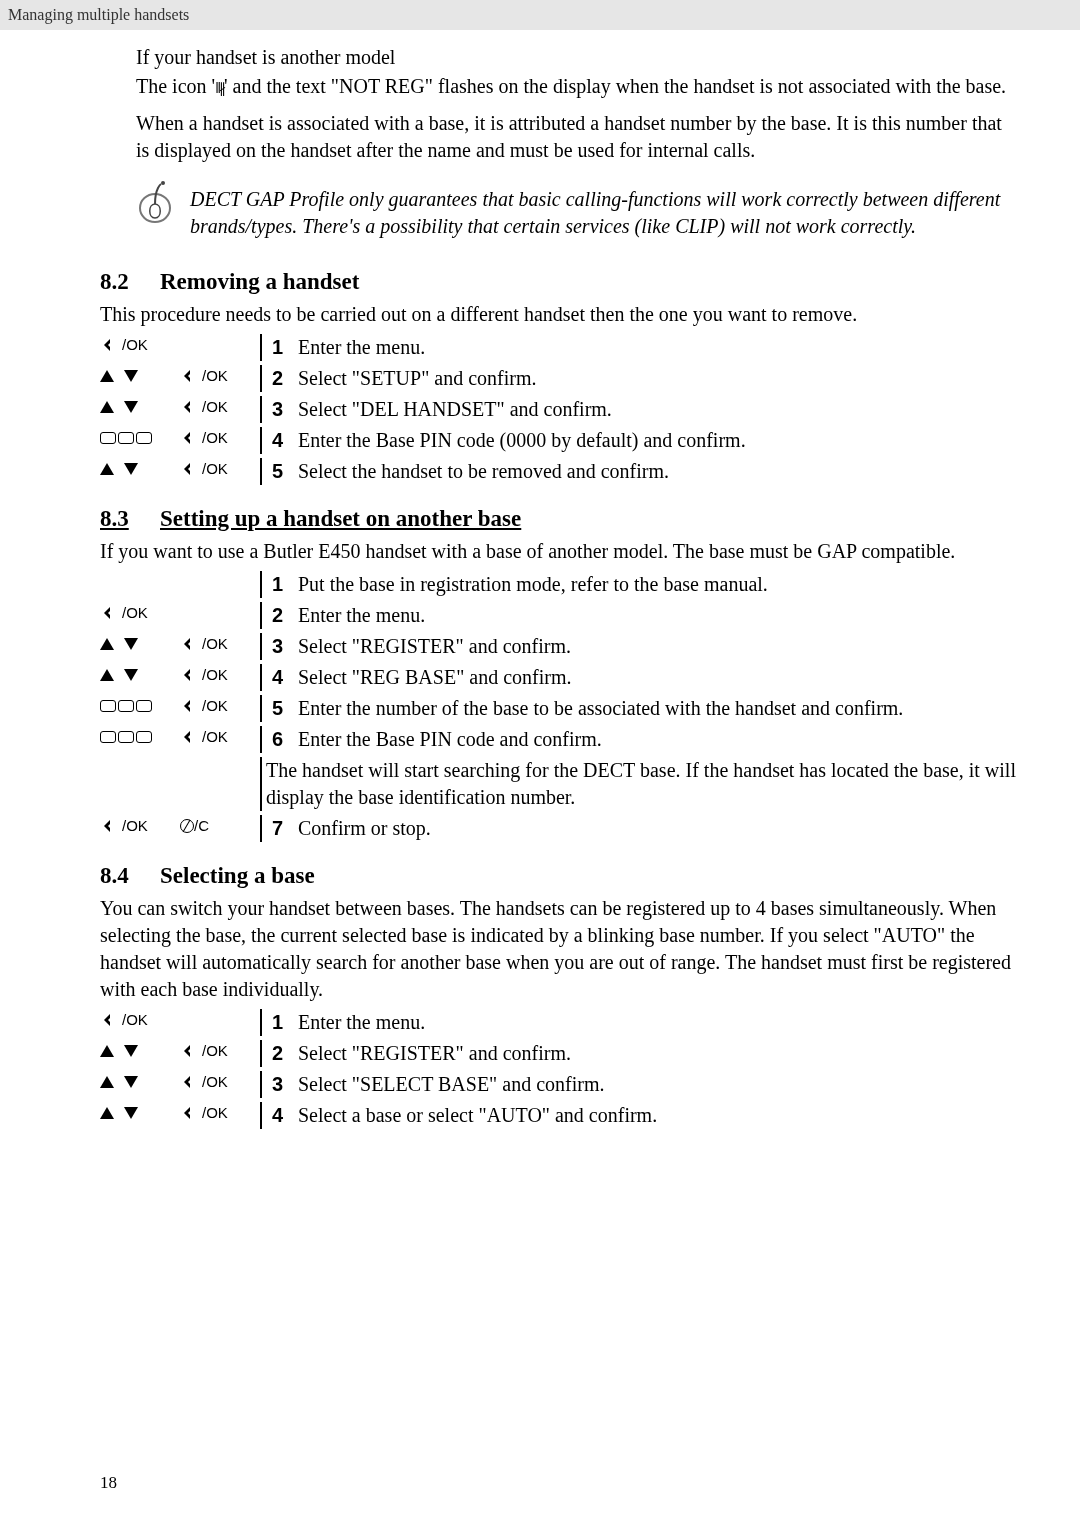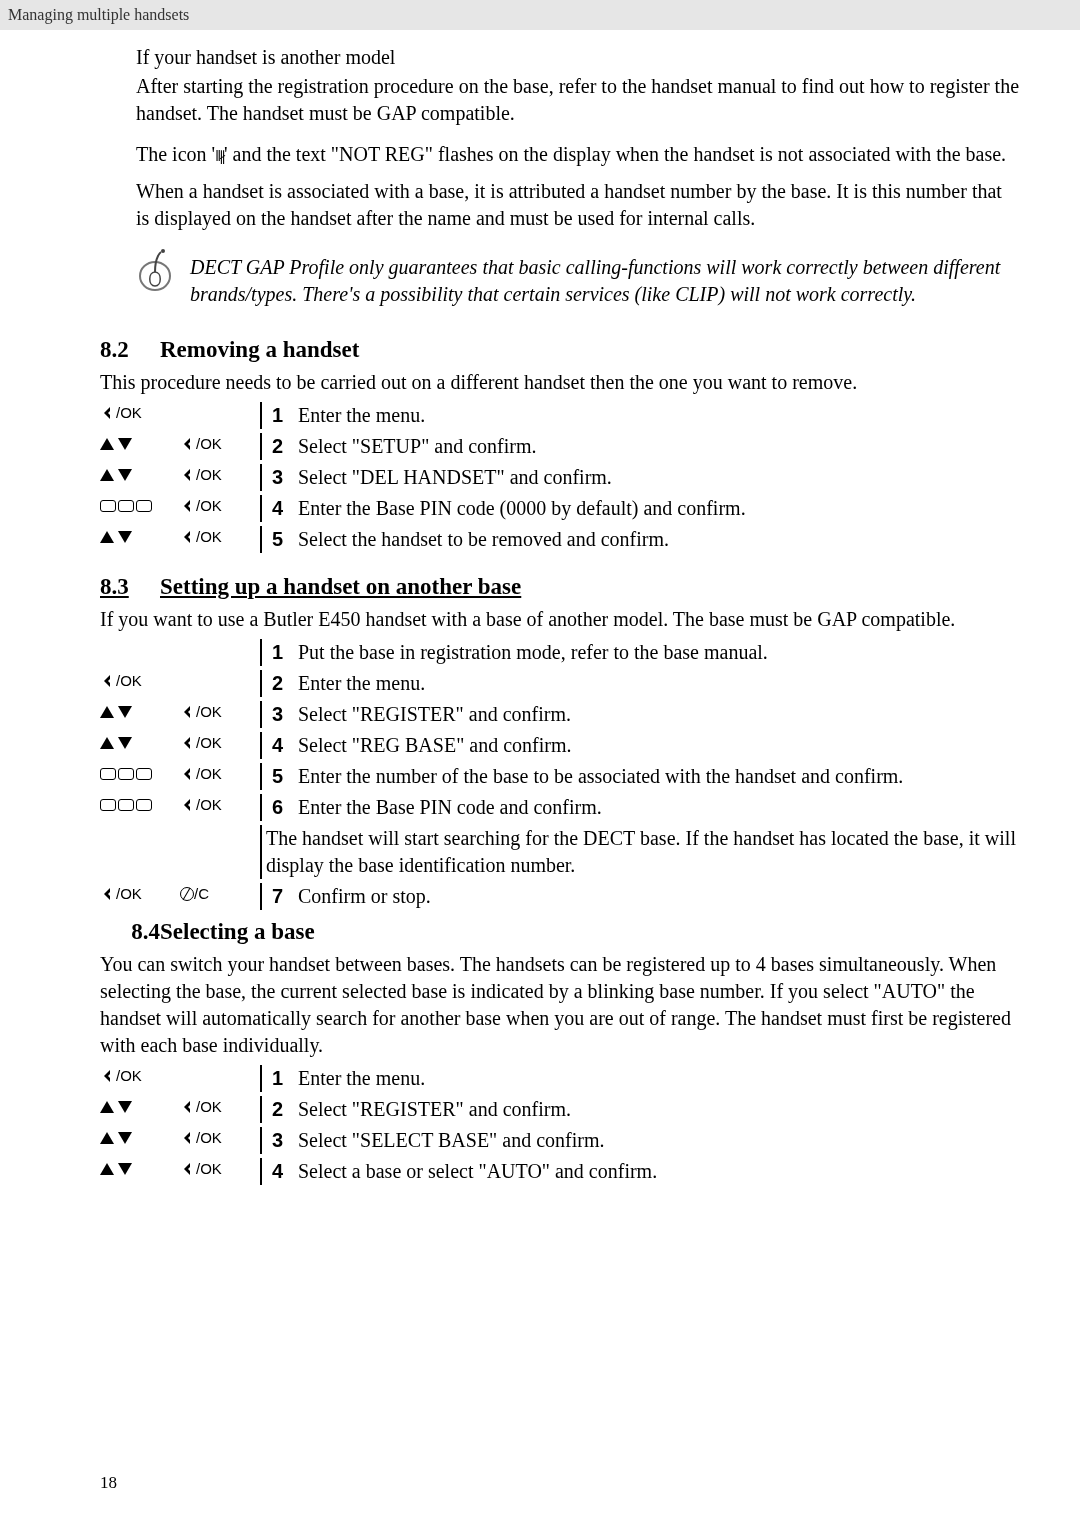--- a/index.html
+++ b/index.html
@@ -71,21 +71,21 @@
     grid-template-columns: 80px 80px 6px 32px 1fr;
     row-gap: 4px;
     align-items: start;
     margin-left: 0;
   }
   .steps .c1, .steps .c2 {
     font-family: Arial, Helvetica, sans-serif;
     font-size: 15px;
     display: flex;
     align-items: center;
-    gap: 4px;
+    gap: 10px;
     min-height: 22px;
   }
   .steps .rule {
     border-left: 2px solid #000;
     align-self: stretch;
   }
   .steps .num {
     font-family: Arial, Helvetica, sans-serif;
     font-weight: bold;
     text-align: left;
@@ -176,21 +176,20 @@
     font-size: 17px;
   }
 </style>
 </head>
 <body>
 
 <div class="page">
   <div class="header-bar">Managing multiple handsets</div>
 
   <h4 class="sub">If your handset is another model</h4>
-  <p class="body-sep">After starting the registration procedure on the base, refer to the handset manual to find out how to register the handset. The handset must be GAP compatible.</p>
   <p class="body">
     <span>The icon '</span><span class="antenna-handset">‖∦</span><span>' and the text "NOT REG" flashes on the display when the handset is not associated with the base.</span>
   </p>
   <p class="body-sep">When a handset is associated with a base, it is attributed a handset number by the base. It is this number that is displayed on the handset after the name and must be used for internal calls.</p>
 
   <div class="note-row">
     <div class="note-icon">
       <svg width="38" height="46" viewBox="0 0 38 46">
         <ellipse cx="19" cy="30" rx="15" ry="14" fill="none" stroke="#777" stroke-width="2"></ellipse>
         <path d="M19 40 C12 40 12 26 19 26 C26 26 26 40 19 40 Z" fill="none" stroke="#444" stroke-width="1.5"></path>
@@ -355,21 +354,21 @@
         <span class="ok-label">/OK</span>
       </div>
     <div class="c2">
         <span class="cancel"><span class="circ"></span><span>/C</span></span>
       </div>
     <div class="rule"></div>
     <div class="num">7</div>
     <div class="txt">Confirm or stop.</div>
   </div>
 
-  <div class="section-heading" style="margin-top:6px;text-align:right;">
+  <div class="section-heading" style="margin-top:18px;">
     <span class="num">8.4</span>
     <span>Selecting a base</span>
   </div>
   <p class="section-intro">You can switch your handset between bases. The handsets can be registered up to 4 bases simultaneously. When selecting the base, the current selected base is indicated by a blinking base number. If you select "AUTO" the handset will automatically search for another base when you are out of range. The handset must first be registered with each base individually.</p>
   <div class="steps">
 
     <div class="c1">
         <span class="page-arrow"></span>
         <span class="ok-label">/OK</span>
       </div>

